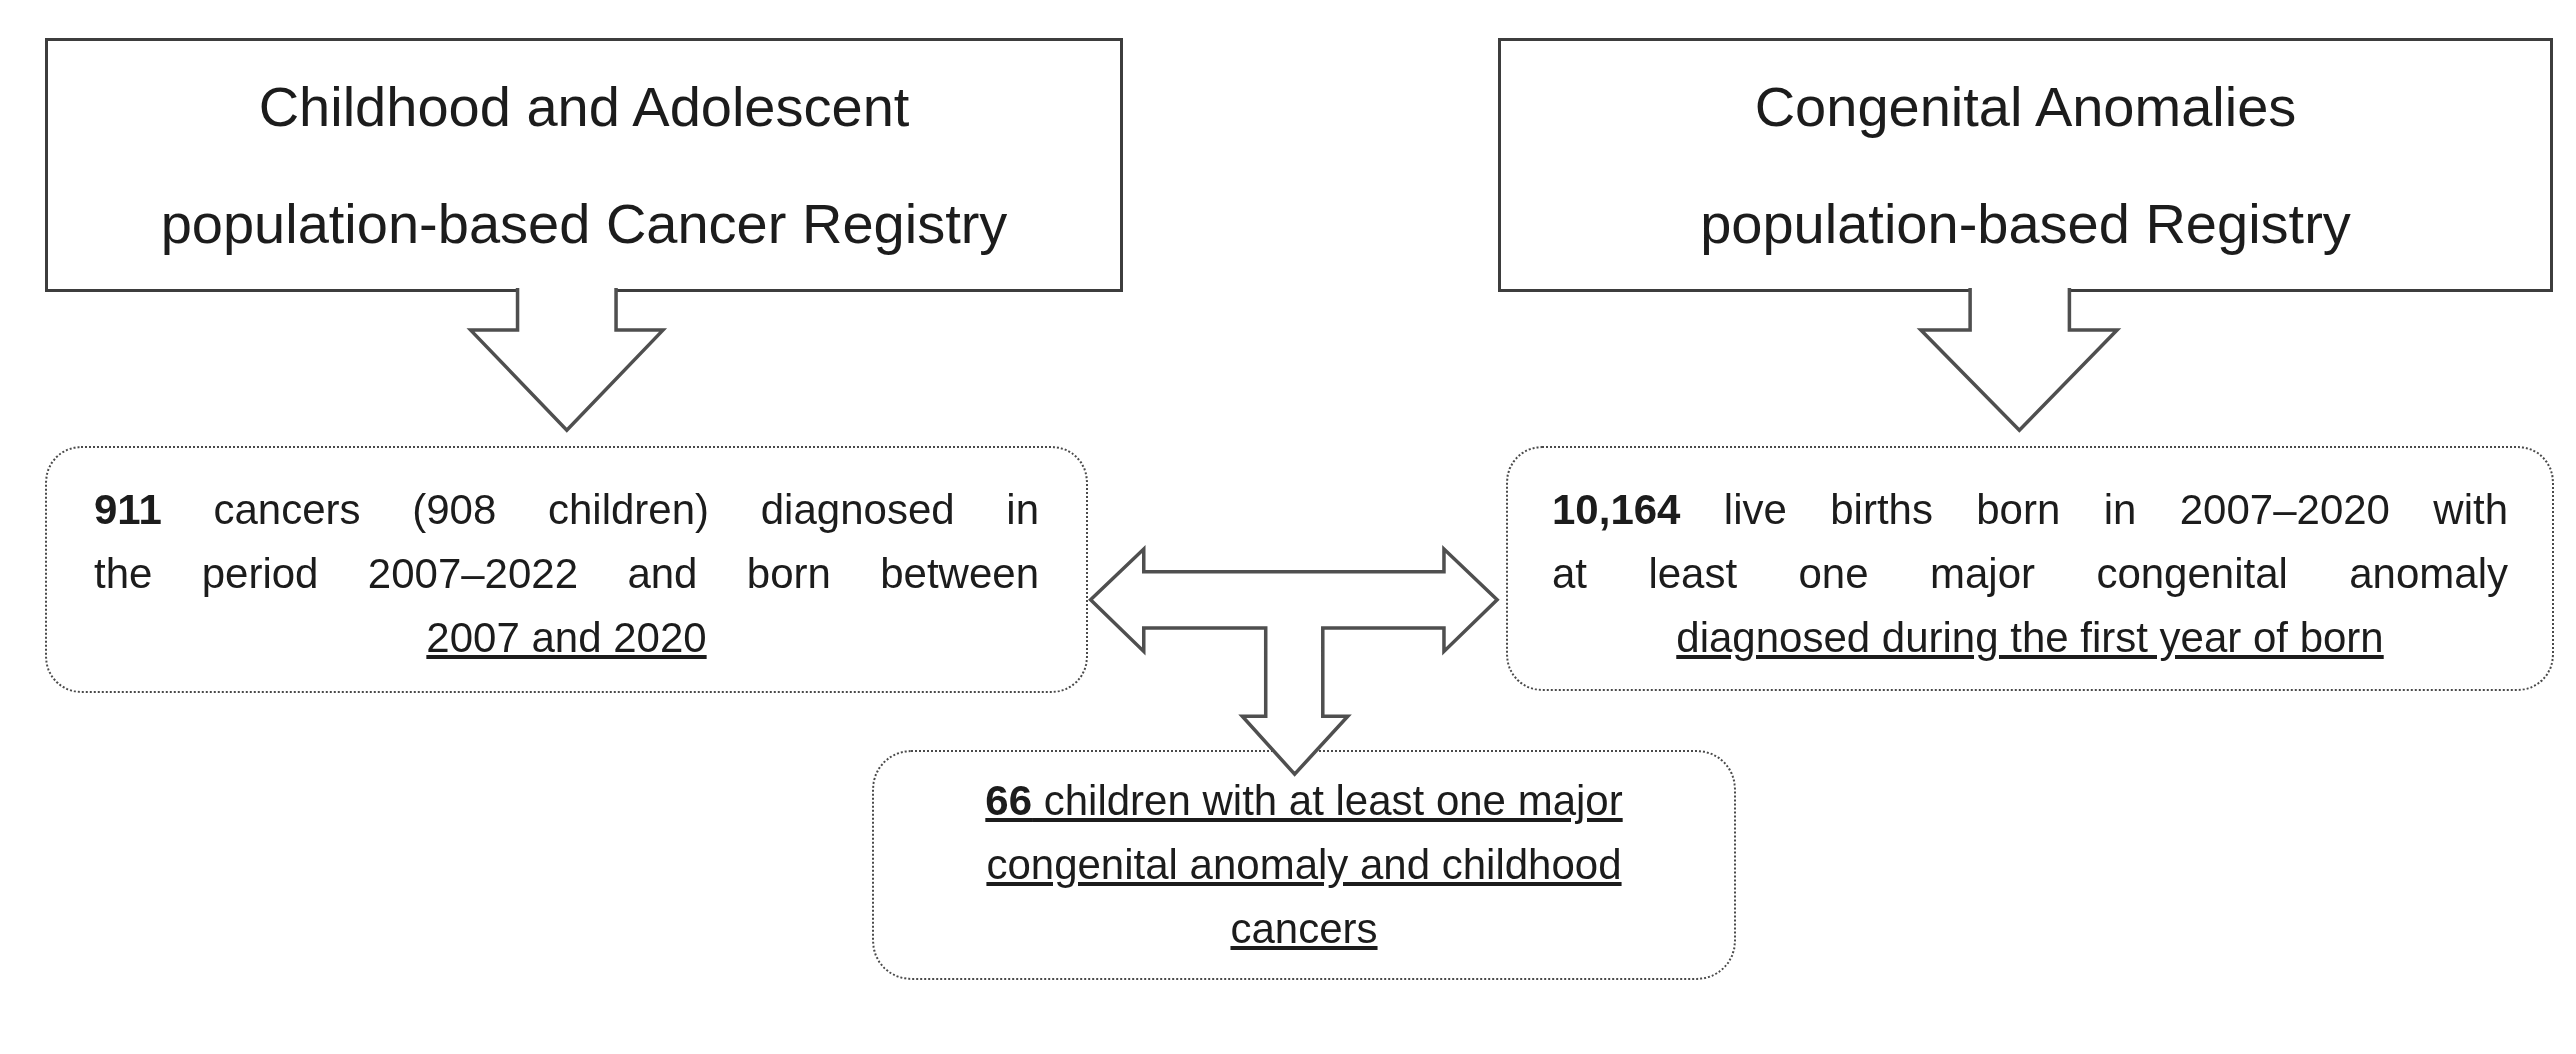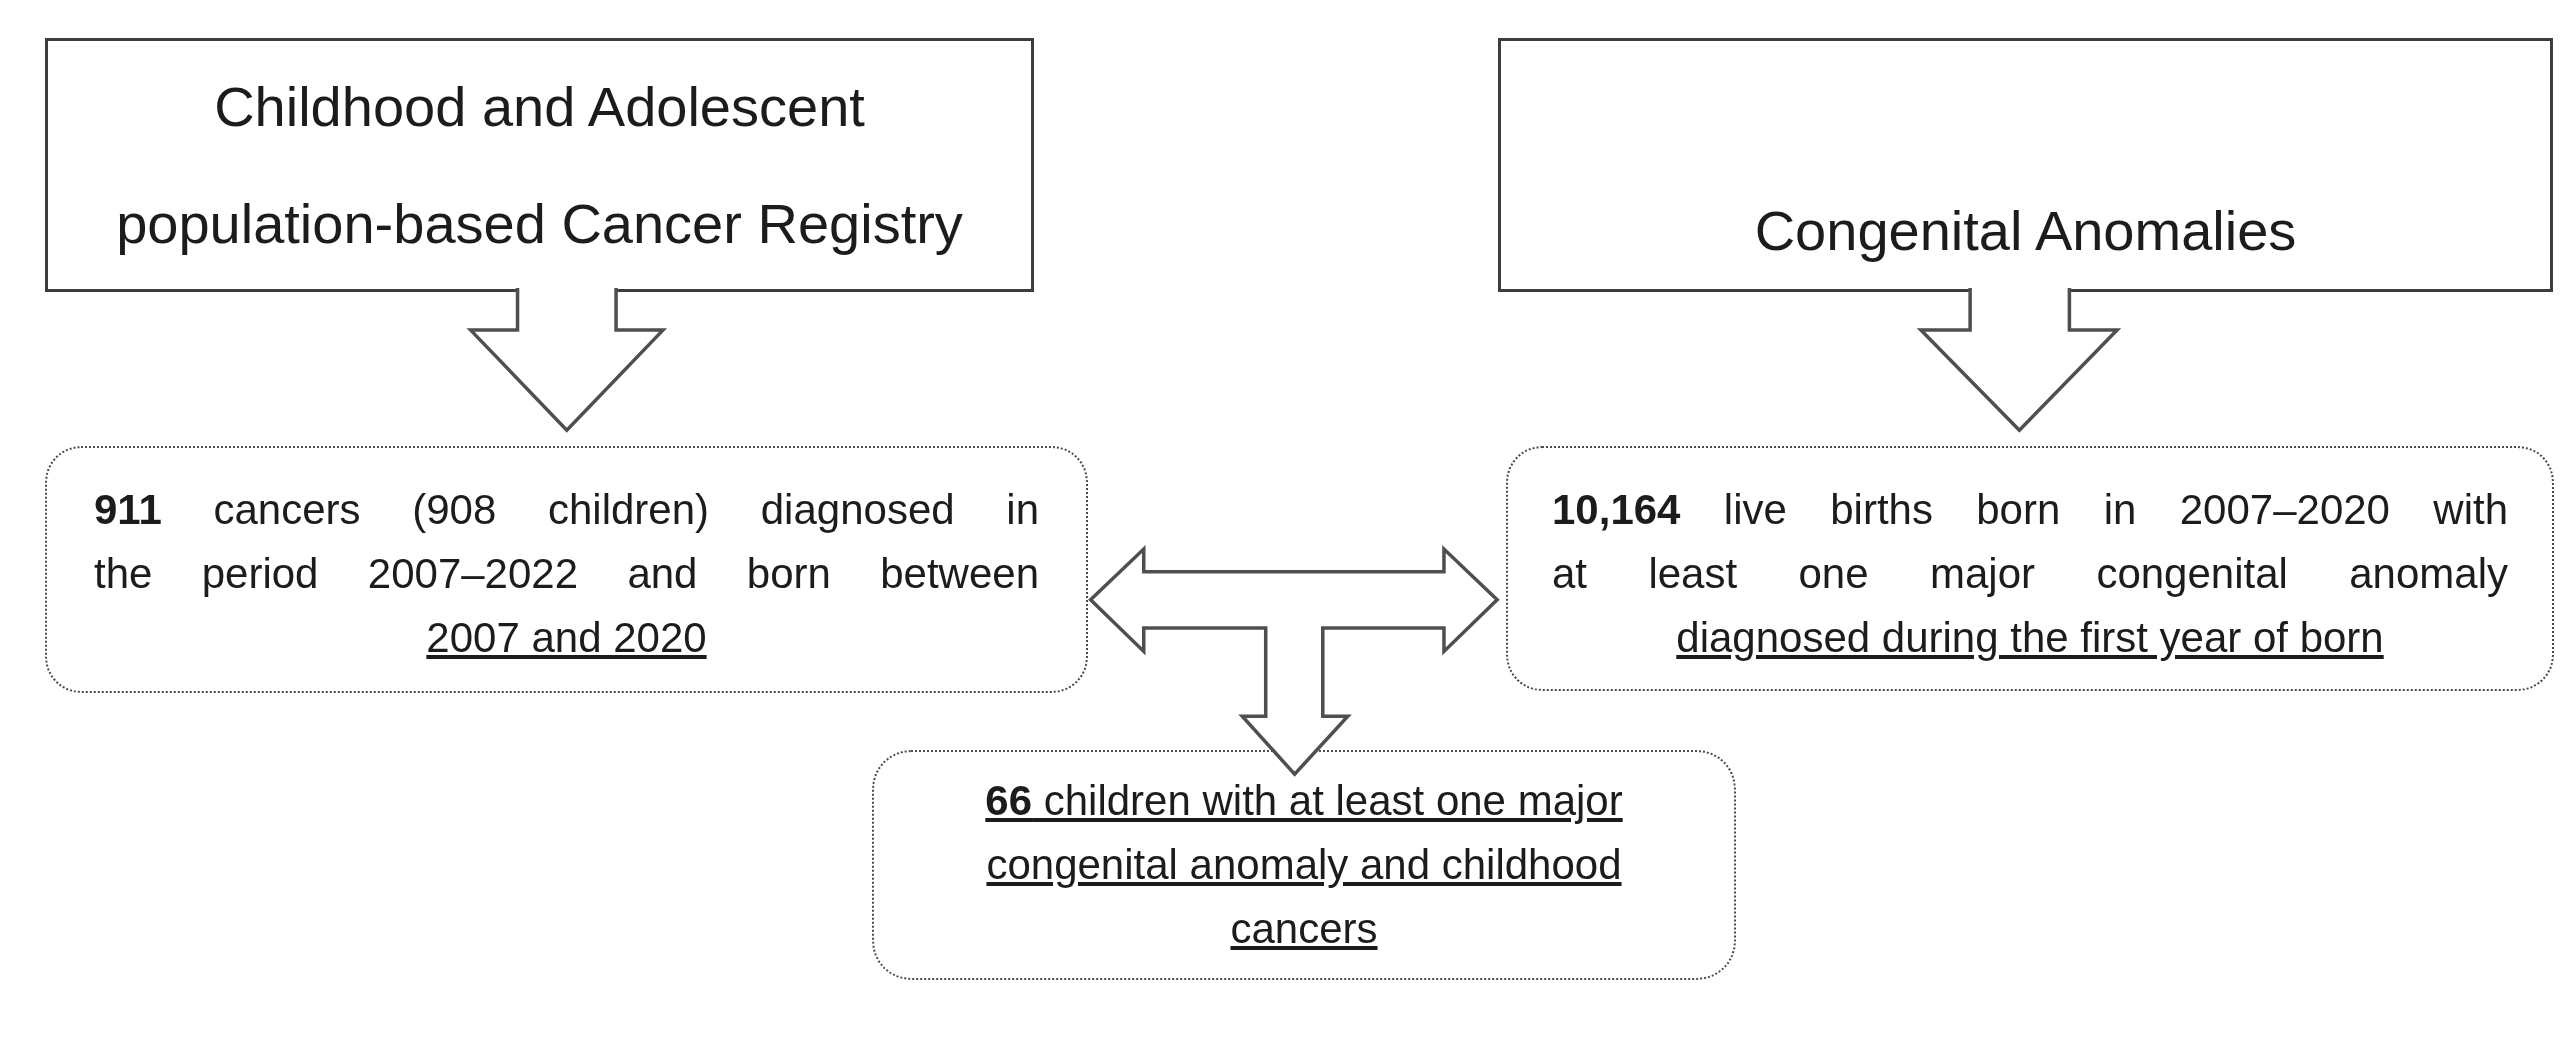--- a/index.html
+++ b/index.html
@@ -23,22 +23,22 @@
   }
   .solid-box {
     border: 3.1px solid #3d3d3d;
     display: flex;
     flex-direction: column;
     justify-content: center;
     text-align: center;
     font-size: 56px;
     line-height: 117px;
   }
-  #box-cancer-registry { left: 45px;  top: 38px; width: 989px; height: 254px; }
-  #box-anomalies-registry { left: 1498px; top: 38px; width: 1055px; height: 254px; justify-content: flex-end; }
+  #box-cancer-registry { left: 45px;  top: 38px; width: 1078px; height: 254px; }
+  #box-anomalies-registry { left: 1498px; top: 38px; width: 1055px; height: 254px; }
 
   .dotted-box {
     border: 2.3px dotted #4a4a4a;
     border-radius: 36px;
     font-size: 42px;
     line-height: 64px;
   }
   #box-cancers-cohort { left: 45px;   top: 446px;  width: 1043px; height: 247px; padding: 30px 47px 0; }
   #box-births-cohort  { left: 1506px; top: 446px;  width: 1048px; height: 245px; padding: 30px 44px 0; }
   #box-overlap-cohort { left: 872px; top: 750px; width: 864px; height: 230px; padding: 17px 36px 0; border-radius: 39px; }
@@ -69,20 +69,21 @@
 
 <div class="canvas">
 
   <div class="box solid-box" id="box-cancer-registry">
     <div>Childhood and Adolescent</div>
     <div>population-based Cancer Registry</div>
   </div>
 
   <div class="box solid-box" id="box-anomalies-registry">
     <div>Congenital Anomalies</div>
+    <div>population-based Registry</div>
   </div>
 
   <div class="box dotted-box" id="box-cancers-cohort">
     <div class="jline"><span class="num">911</span><span> cancers (908 children) diagnosed in</span></div>
     <div class="jline">the period 2007–2022 and born between</div>
     <div class="lline">2007 and 2020</div>
   </div>
 
   <div class="box dotted-box" id="box-births-cohort">
     <div class="jline"><span class="num">10,164</span><span> live births born in 2007–2020 with</span></div>

